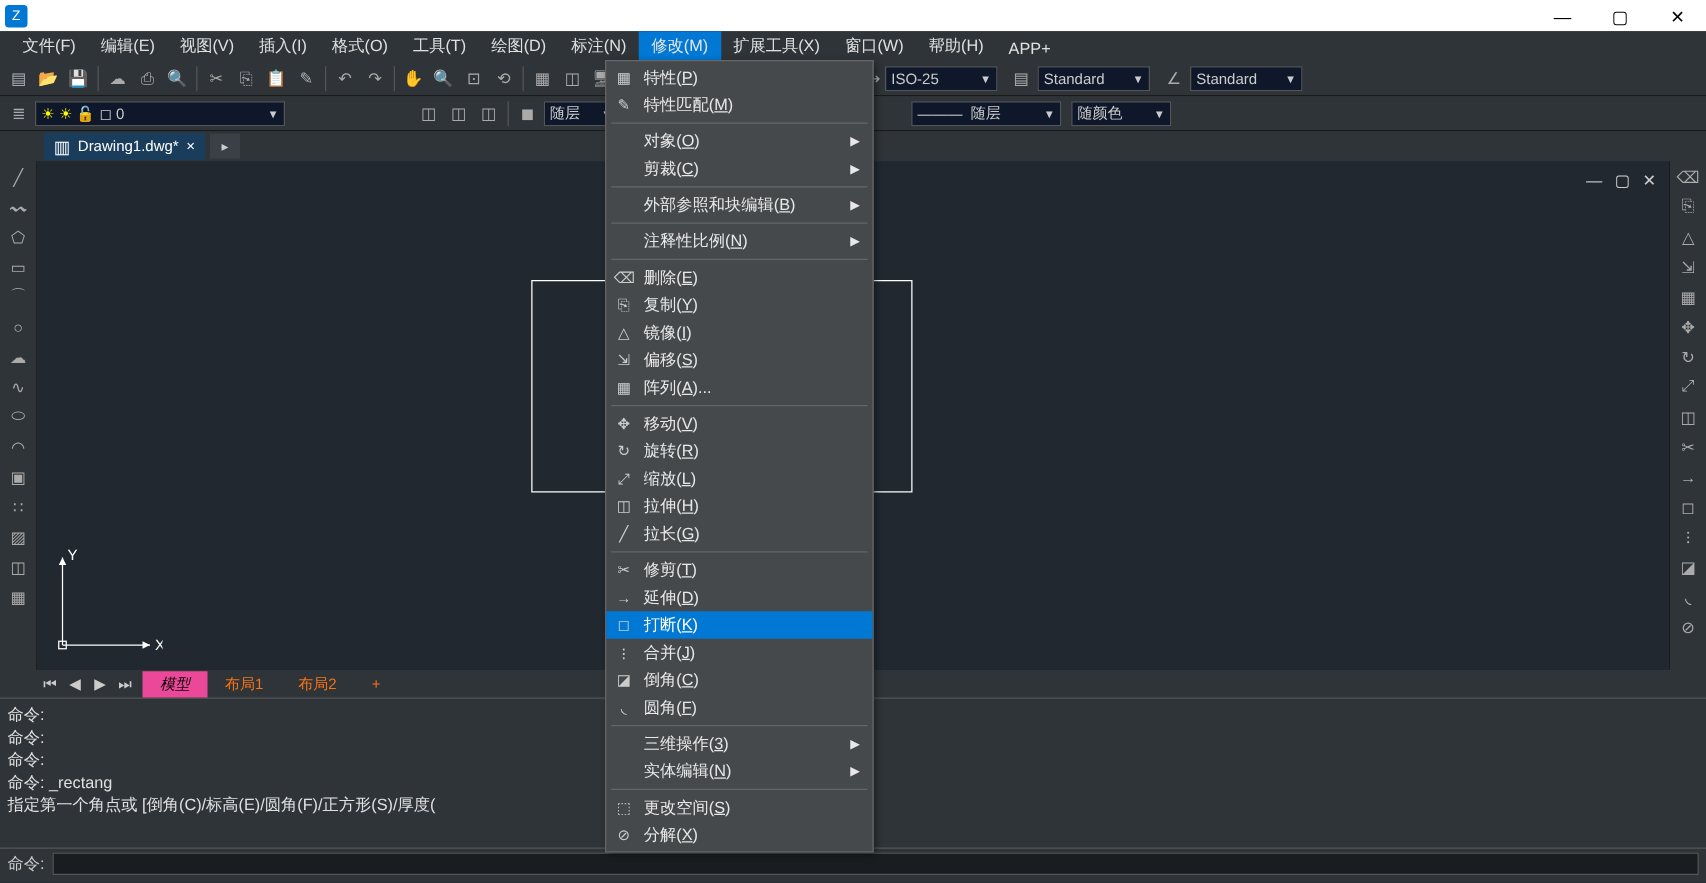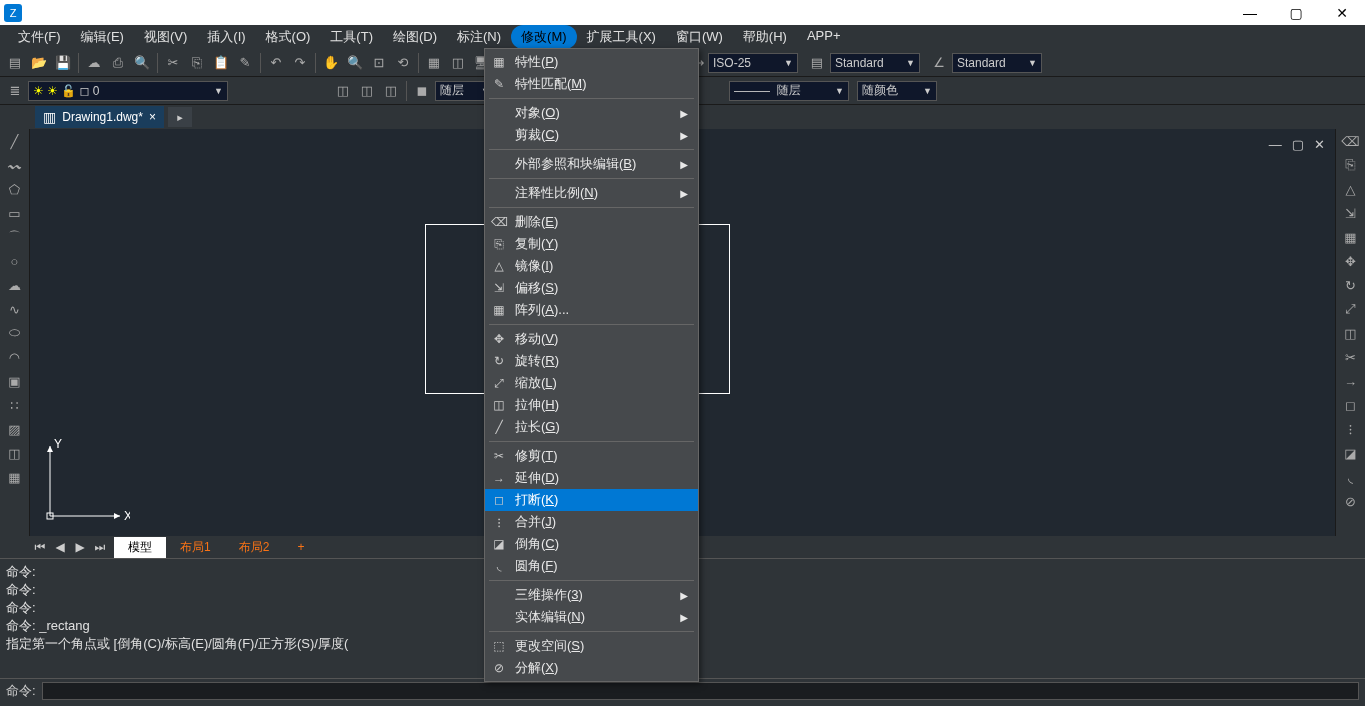--- a/index.html
+++ b/index.html
@@ -4,23 +4,23 @@
 <style>
 * { margin: 0; padding: 0; box-sizing: border-box; font-family: "Microsoft YaHei", Arial, sans-serif; }
 body { background: #2f3438; color: #ccc; width: 1365px; height: 706px; overflow: hidden; position: relative; }
 
 .titlebar { height: 25px; background: #fff; display: flex; align-items: center; padding-left: 4px; }
 .titlebar .logo { width: 18px; height: 18px; background: #0078d4; border-radius: 3px; margin-right: 6px; display: flex; align-items: center; justify-content: center; font-size: 11px; color: #fff; }
 .titlebar .title { color: #000; font-size: 13px; }
 .titlebar .wincontrols { margin-left: auto; display: flex; }
 .titlebar .wincontrols div { width: 46px; height: 25px; display: flex; align-items: center; justify-content: center; color: #000; font-size: 14px; cursor: pointer; }
 
-.menubar { height: 24px; background: #2f3438; display: flex; align-items: flex-start; padding-left: 8px; font-size: 13px; }
+.menubar { height: 24px; background: #2f3438; display: flex; align-items: flex-end; padding-left: 8px; font-size: 13px; }
 .menubar .mitem { padding: 3px 10px; cursor: pointer; color: #e0e0e0; }
-.menubar .mitem.active { background: #0078d4; color: #000000; border-radius: 12px; }
+.menubar .mitem.active { background: #0078d4; color: #e5e5e5; }
 
 .toolbar1 { height: 28px; background: #2f3438; border-bottom: 1px solid #1a1a1a; display: flex; align-items: center; padding-left: 4px; gap: 2px; }
 .toolbar2 { height: 28px; background: #2f3438; border-bottom: 1px solid #1a1a1a; display: flex; align-items: center; padding-left: 4px; gap: 2px; }
 .tbtn { width: 22px; height: 22px; display: flex; align-items: center; justify-content: center; cursor: pointer; font-size: 13px; color: #aaa; }
 .tsep { width: 1px; height: 20px; background: #555; margin: 0 2px; }
 .dropdown-field { background: #0f172a; border: 1px solid #555; height: 20px; padding: 0 4px; font-size: 12px; display: flex; align-items: center; color: #ccc; }
 .dropdown-field .arrow { margin-left: auto; font-size: 9px; }
 
 .doctabs { height: 24px; background: #2f3438; display: flex; align-items: center; padding-left: 35px; }
 .doctab { background: #1a3d5c; color: #fff; font-family: monospace; font-size: 12px; padding: 3px 8px; display: flex; align-items: center; gap: 6px; }
@@ -32,21 +32,21 @@
 .left-toolbar .ltbtn { width: 22px; height: 20px; display: flex; align-items: center; justify-content: center; cursor: pointer; font-size: 13px; color: #aaa; }
 .canvas { flex: 1; background: #212830; position: relative; }
 .canvas .ucs { position: absolute; left: 10px; bottom: 10px; }
 .canvas .rect { position: absolute; left: 395px; top: 95px; width: 305px; height: 170px; border: 1px solid #fff; }
 .canvas .panel-ctrl { position: absolute; right: 10px; top: 8px; display: flex; gap: 10px; font-size: 13px; }
 .right-toolbar { width: 30px; background: #2f3438; border-left: 1px solid #1a1a1a; display: flex; flex-direction: column; align-items: center; padding-top: 2px; gap: 4px; }
 .right-toolbar .rtbtn { width: 22px; height: 20px; display: flex; align-items: center; justify-content: center; cursor: pointer; font-size: 13px; color: #aaa; }
 
 .bottom-tabs { height: 22px; background: #2f3438; display: flex; align-items: center; padding-left: 30px; font-size: 12px; }
 .bottom-tabs .btab { padding: 2px 14px; cursor: pointer; color: #f97316; }
-.bottom-tabs .btab.active { background: #ffffff; color: #000; }
+.bottom-tabs .btab.active { background: #ec4899; color: #000; font-style: italic; }
 .bottom-tabs .navarrows { display: flex; margin-right: 4px; }
 .bottom-tabs .navarrows div { width: 20px; text-align: center; cursor: pointer; }
 
 .cmdlog { height: 120px; background: #2f3438; border-top: 1px solid #555; padding: 4px 6px; font-size: 13px; line-height: 18px; color: #e0e0e0; overflow: hidden; }
 .cmdinput-row { height: 24px; background: #2f3438; display: flex; align-items: center; padding: 0 6px; font-size: 13px; border-top: 1px solid #555; }
 .cmdinput-row .prompt { margin-right: 6px; }
 .cmdinput-row input { flex: 1; background: #1a1d20; border: 1px solid #555; height: 18px; color: #fff; padding: 0 4px; font-size: 12px; }
 
 
 .dropdown-menu { position: absolute; left: 484px; top: 48px; width: 215px; background: #46494c; border: 1px solid #666; box-shadow: 2px 2px 6px rgba(0,0,0,0.5); z-index: 100; font-size: 13px; padding: 2px 0; }

